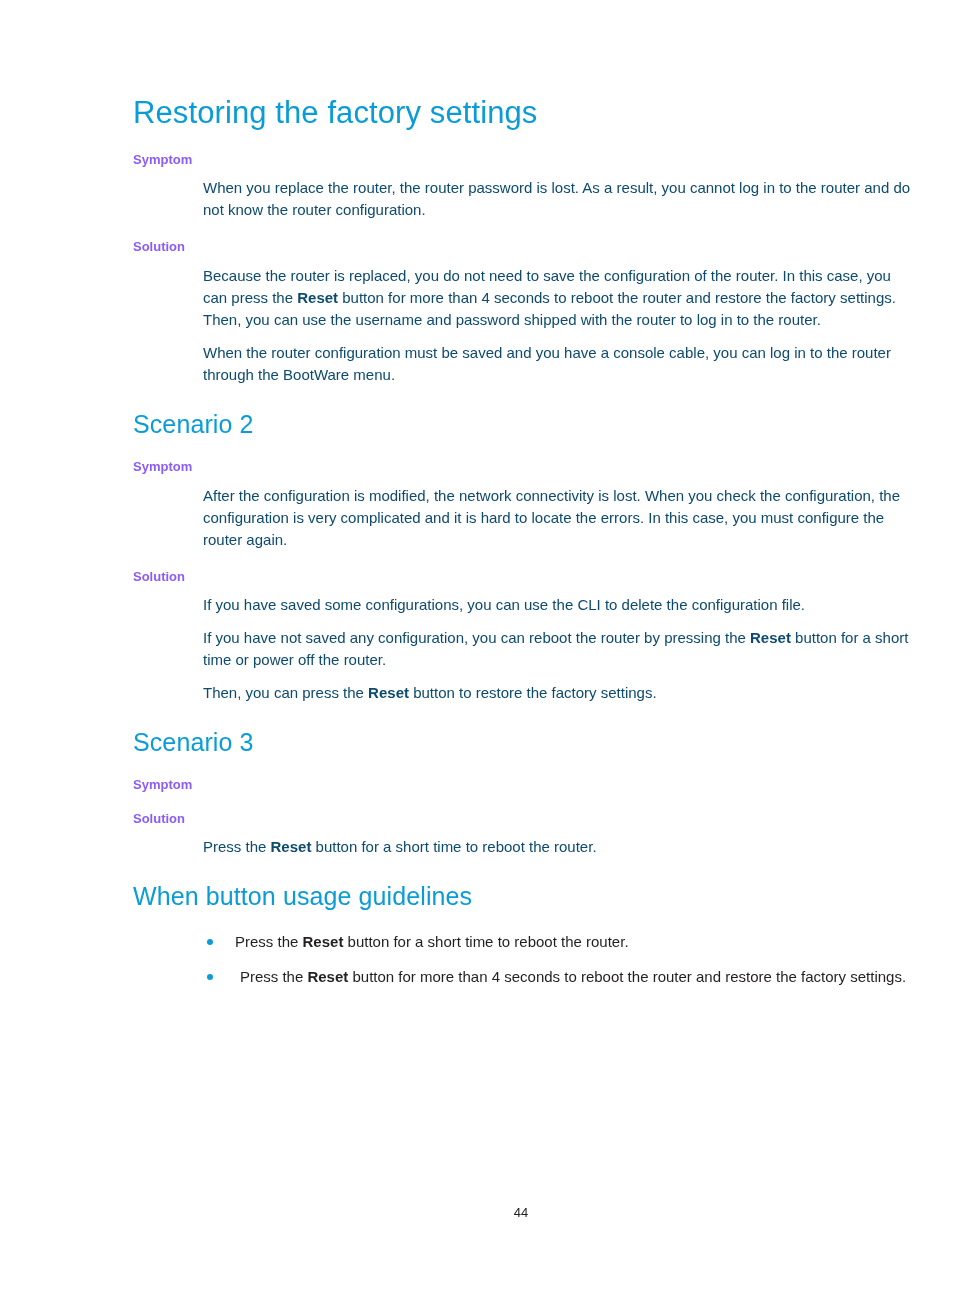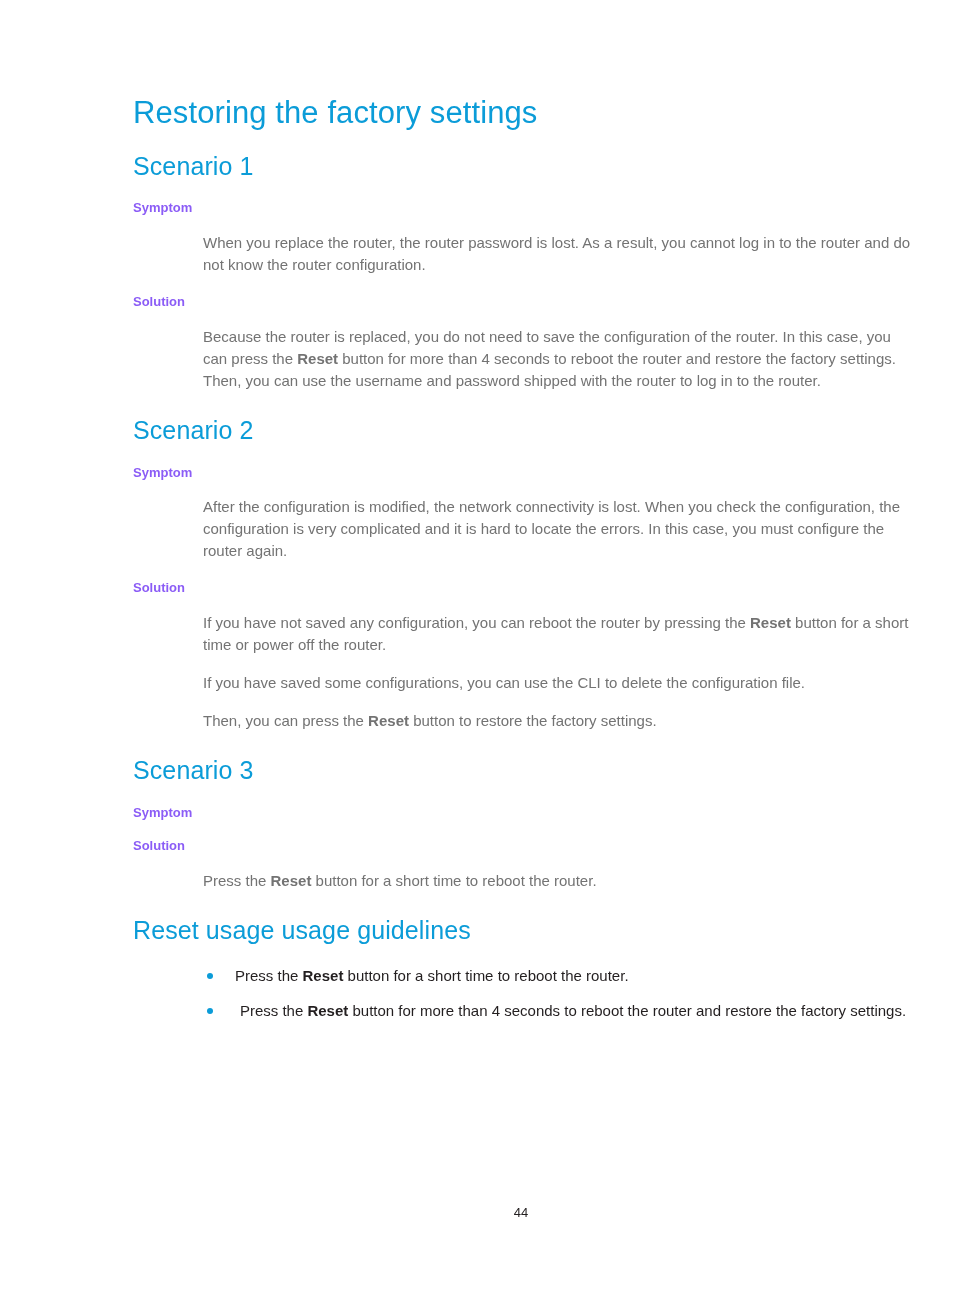--- a/index.html
+++ b/index.html
@@ -56,22 +56,22 @@
     margin: 0 0 10px 0;
   }
 
   
   .body-block {
     margin-left: 70px;
   }
   p.para {
     font-size: 15px;
     line-height: 1.47;
-    margin: 16px 0 11px 0;
-    color: #737373;
+    margin: 4px 0 11px 0;
+    color: #0c4a6e;
   }
   p.para:last-child {
     margin-bottom: 0;
   }
   b, .bold {
     font-weight: bold;
   }
 
   
   .subsection {
@@ -124,52 +124,52 @@
 </style>
 </head>
 <body>
 
 <div class="page">
   <div class="content">
 
     <h1 class="doc-h1">Restoring the factory settings</h1>
 
     <div class="section">
-      <h2 class="doc-h2">Scenario 1</h2>
 
       <div class="subsection">
         <h3 class="doc-h3">Symptom</h3>
         <div class="body-block">
           <p class="para">When you replace the router, the router password is lost. As a result, you cannot log in to the router and do not know the router configuration.</p>
         </div>
       </div>
 
       <div class="subsection">
         <h3 class="doc-h3">Solution</h3>
         <div class="body-block">
           <p class="para"><span>Because the router is replaced, you do not need to save the configuration of the router. In this case, you can press the </span><b>Reset</b><span> button for more than 4 seconds to reboot the router and restore the factory settings. Then, you can use the username and password shipped with the router to log in to the router.</span></p>
+          <p class="para">When the router configuration must be saved and you have a console cable, you can log in to the router through the BootWare menu.</p>
         </div>
       </div>
     </div>
 
     <div class="section">
       <h2 class="doc-h2">Scenario 2</h2>
 
       <div class="subsection">
         <h3 class="doc-h3">Symptom</h3>
         <div class="body-block">
           <p class="para">After the configuration is modified, the network connectivity is lost. When you check the configuration, the configuration is very complicated and it is hard to locate the errors. In this case, you must configure the router again.</p>
         </div>
       </div>
 
       <div class="subsection">
         <h3 class="doc-h3">Solution</h3>
         <div class="body-block">
+          <p class="para">If you have saved some configurations, you can use the CLI to delete the configuration file.</p>
           <p class="para"><span>If you have not saved any configuration, you can reboot the router by pressing the </span><b>Reset</b><span> button for a short time or power off the router.</span></p>
-          <p class="para">If you have saved some configurations, you can use the CLI to delete the configuration file.</p>
           <p class="para"><span>Then, you can press the </span><b>Reset</b><span> button to restore the factory settings.</span></p>
         </div>
       </div>
     </div>
 
     <div class="section">
       <h2 class="doc-h2">Scenario 3</h2>
 
       <div class="subsection">
         <h3 class="doc-h3">Symptom</h3>
@@ -177,21 +177,21 @@
 
       <div class="subsection">
         <h3 class="doc-h3">Solution</h3>
         <div class="body-block">
           <p class="para"><span>Press the </span><b>Reset</b><span> button for a short time to reboot the router.</span></p>
         </div>
       </div>
     </div>
 
     <div class="section">
-      <h2 class="doc-h2">Reset usage usage guidelines</h2>
+      <h2 class="doc-h2">When button usage guidelines</h2>
 
       <div class="body-block">
 
         <ul class="bullets">
           <li>
             <span class="bullet-dot"></span>
             <span>Press the </span><b>Reset</b><span> button for a short time to reboot the router.</span>
           </li>
           <li>
             <span class="bullet-dot"></span>

